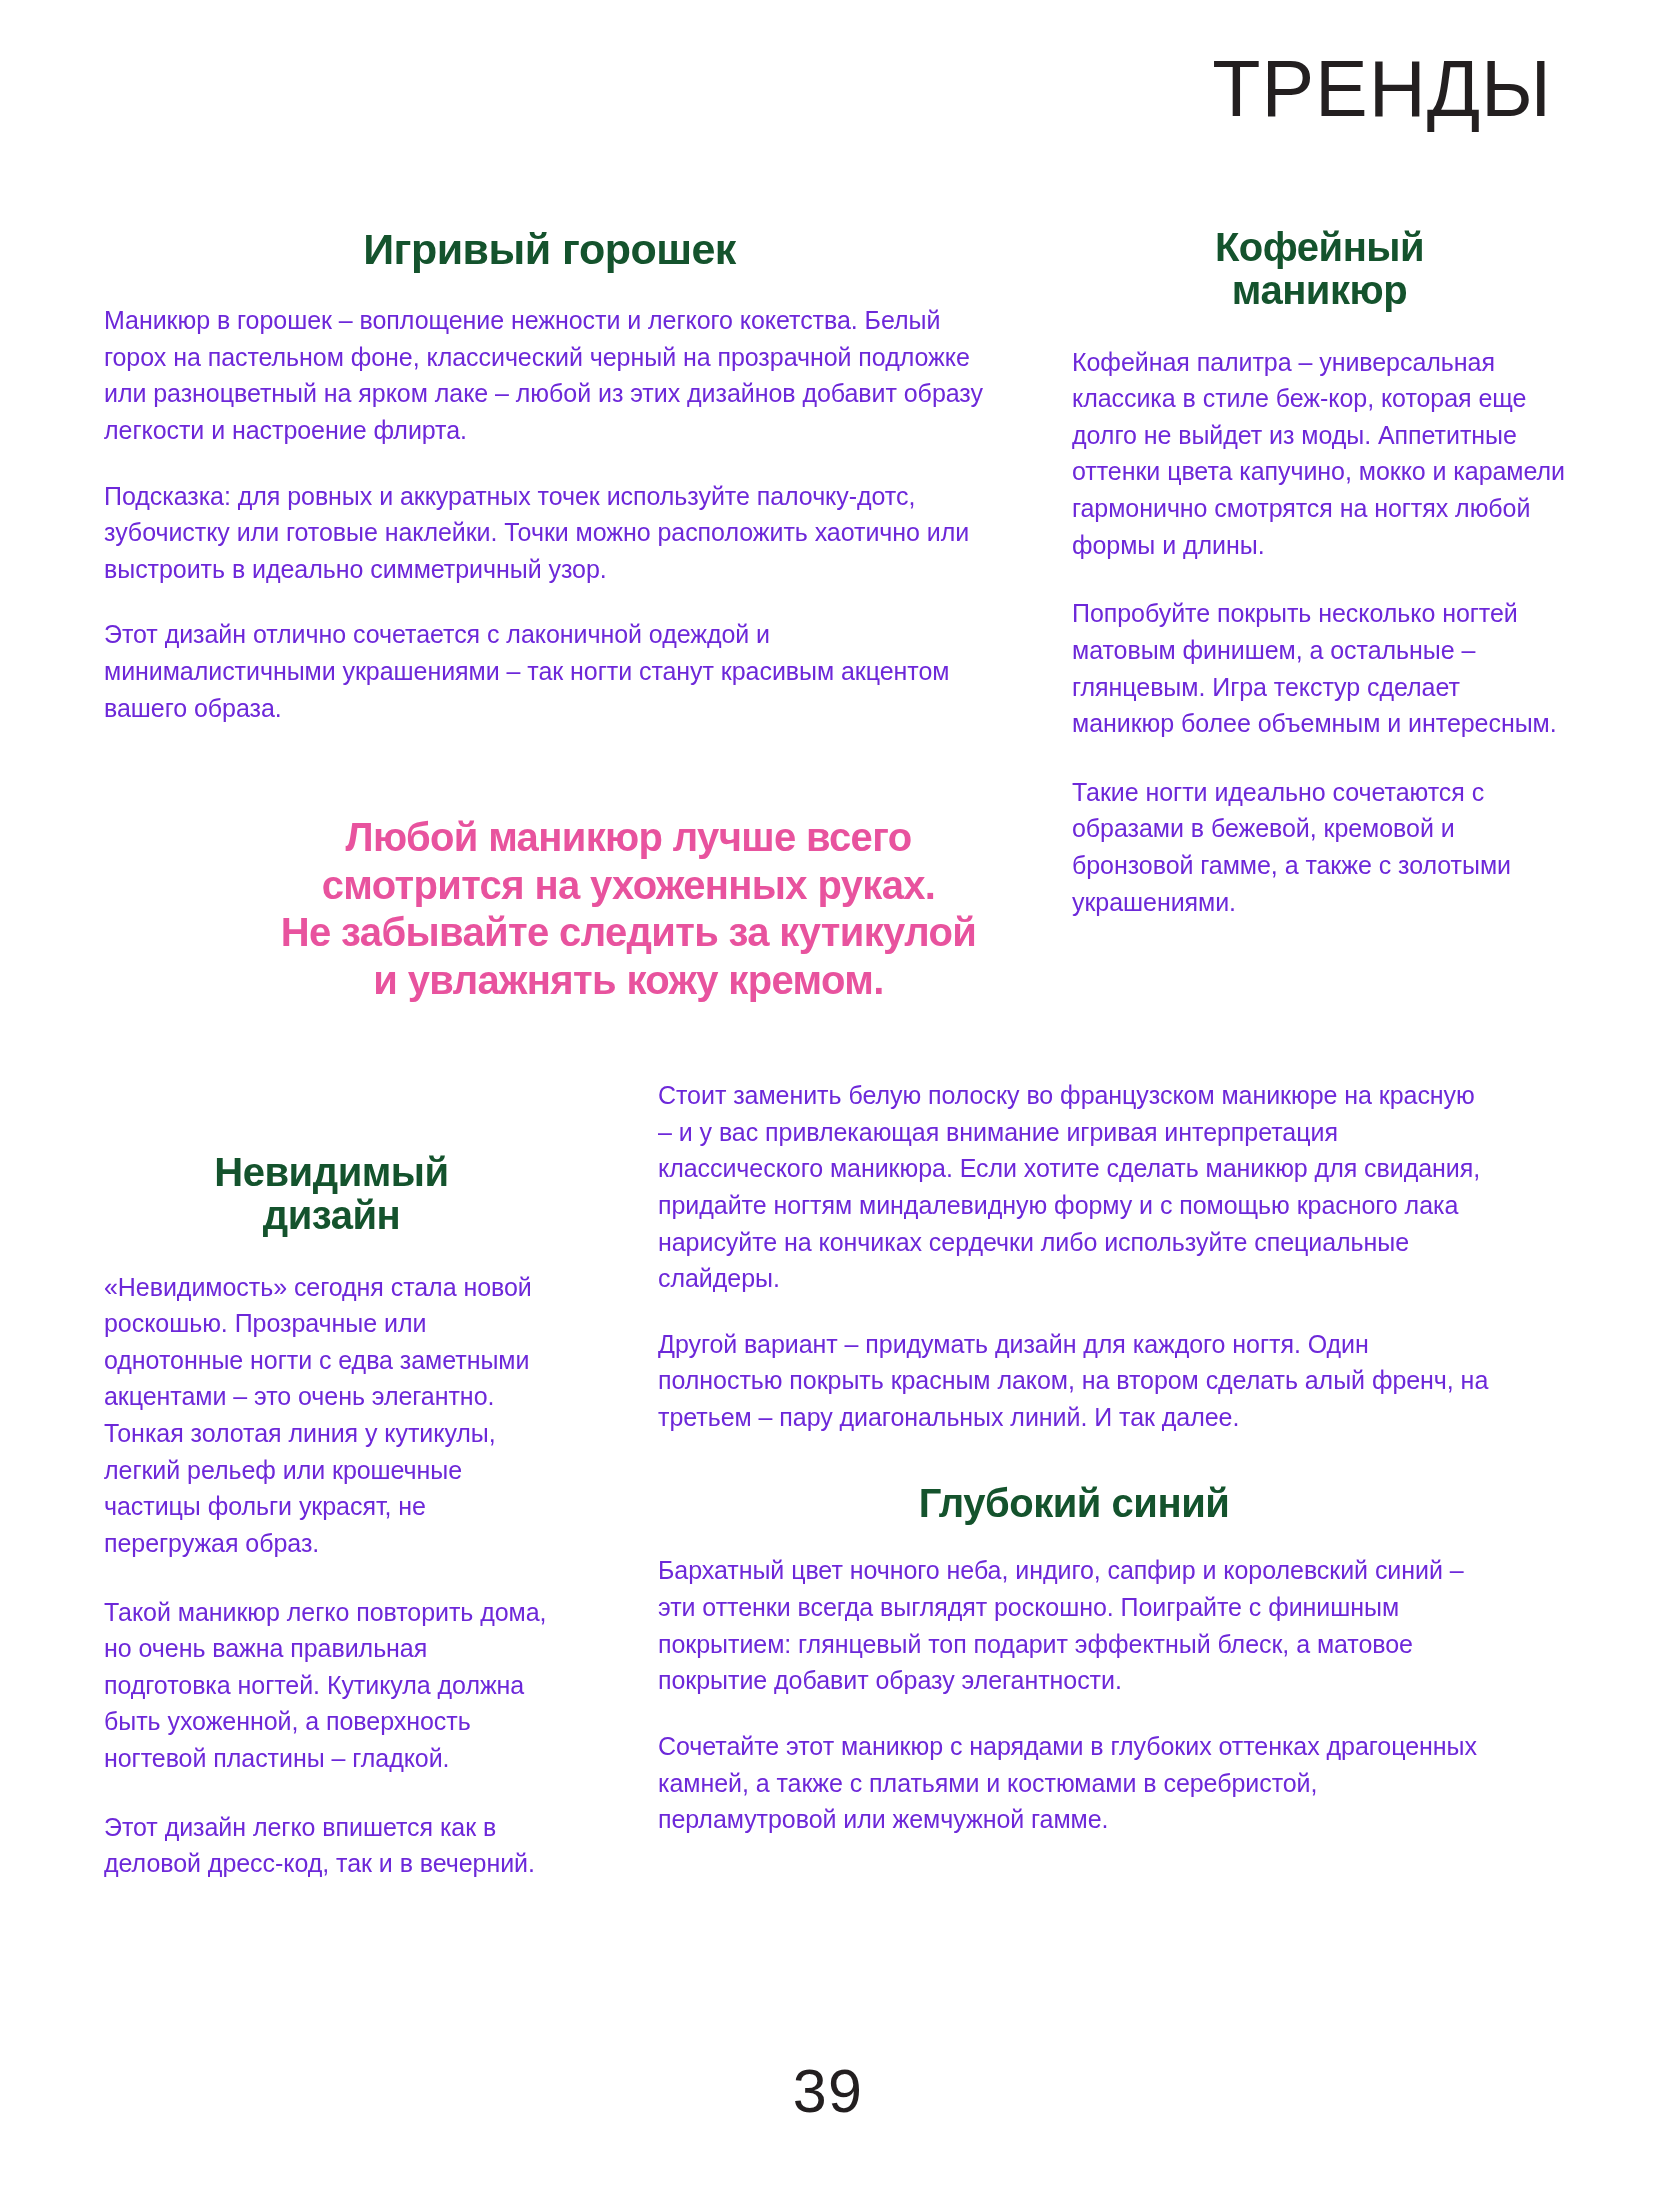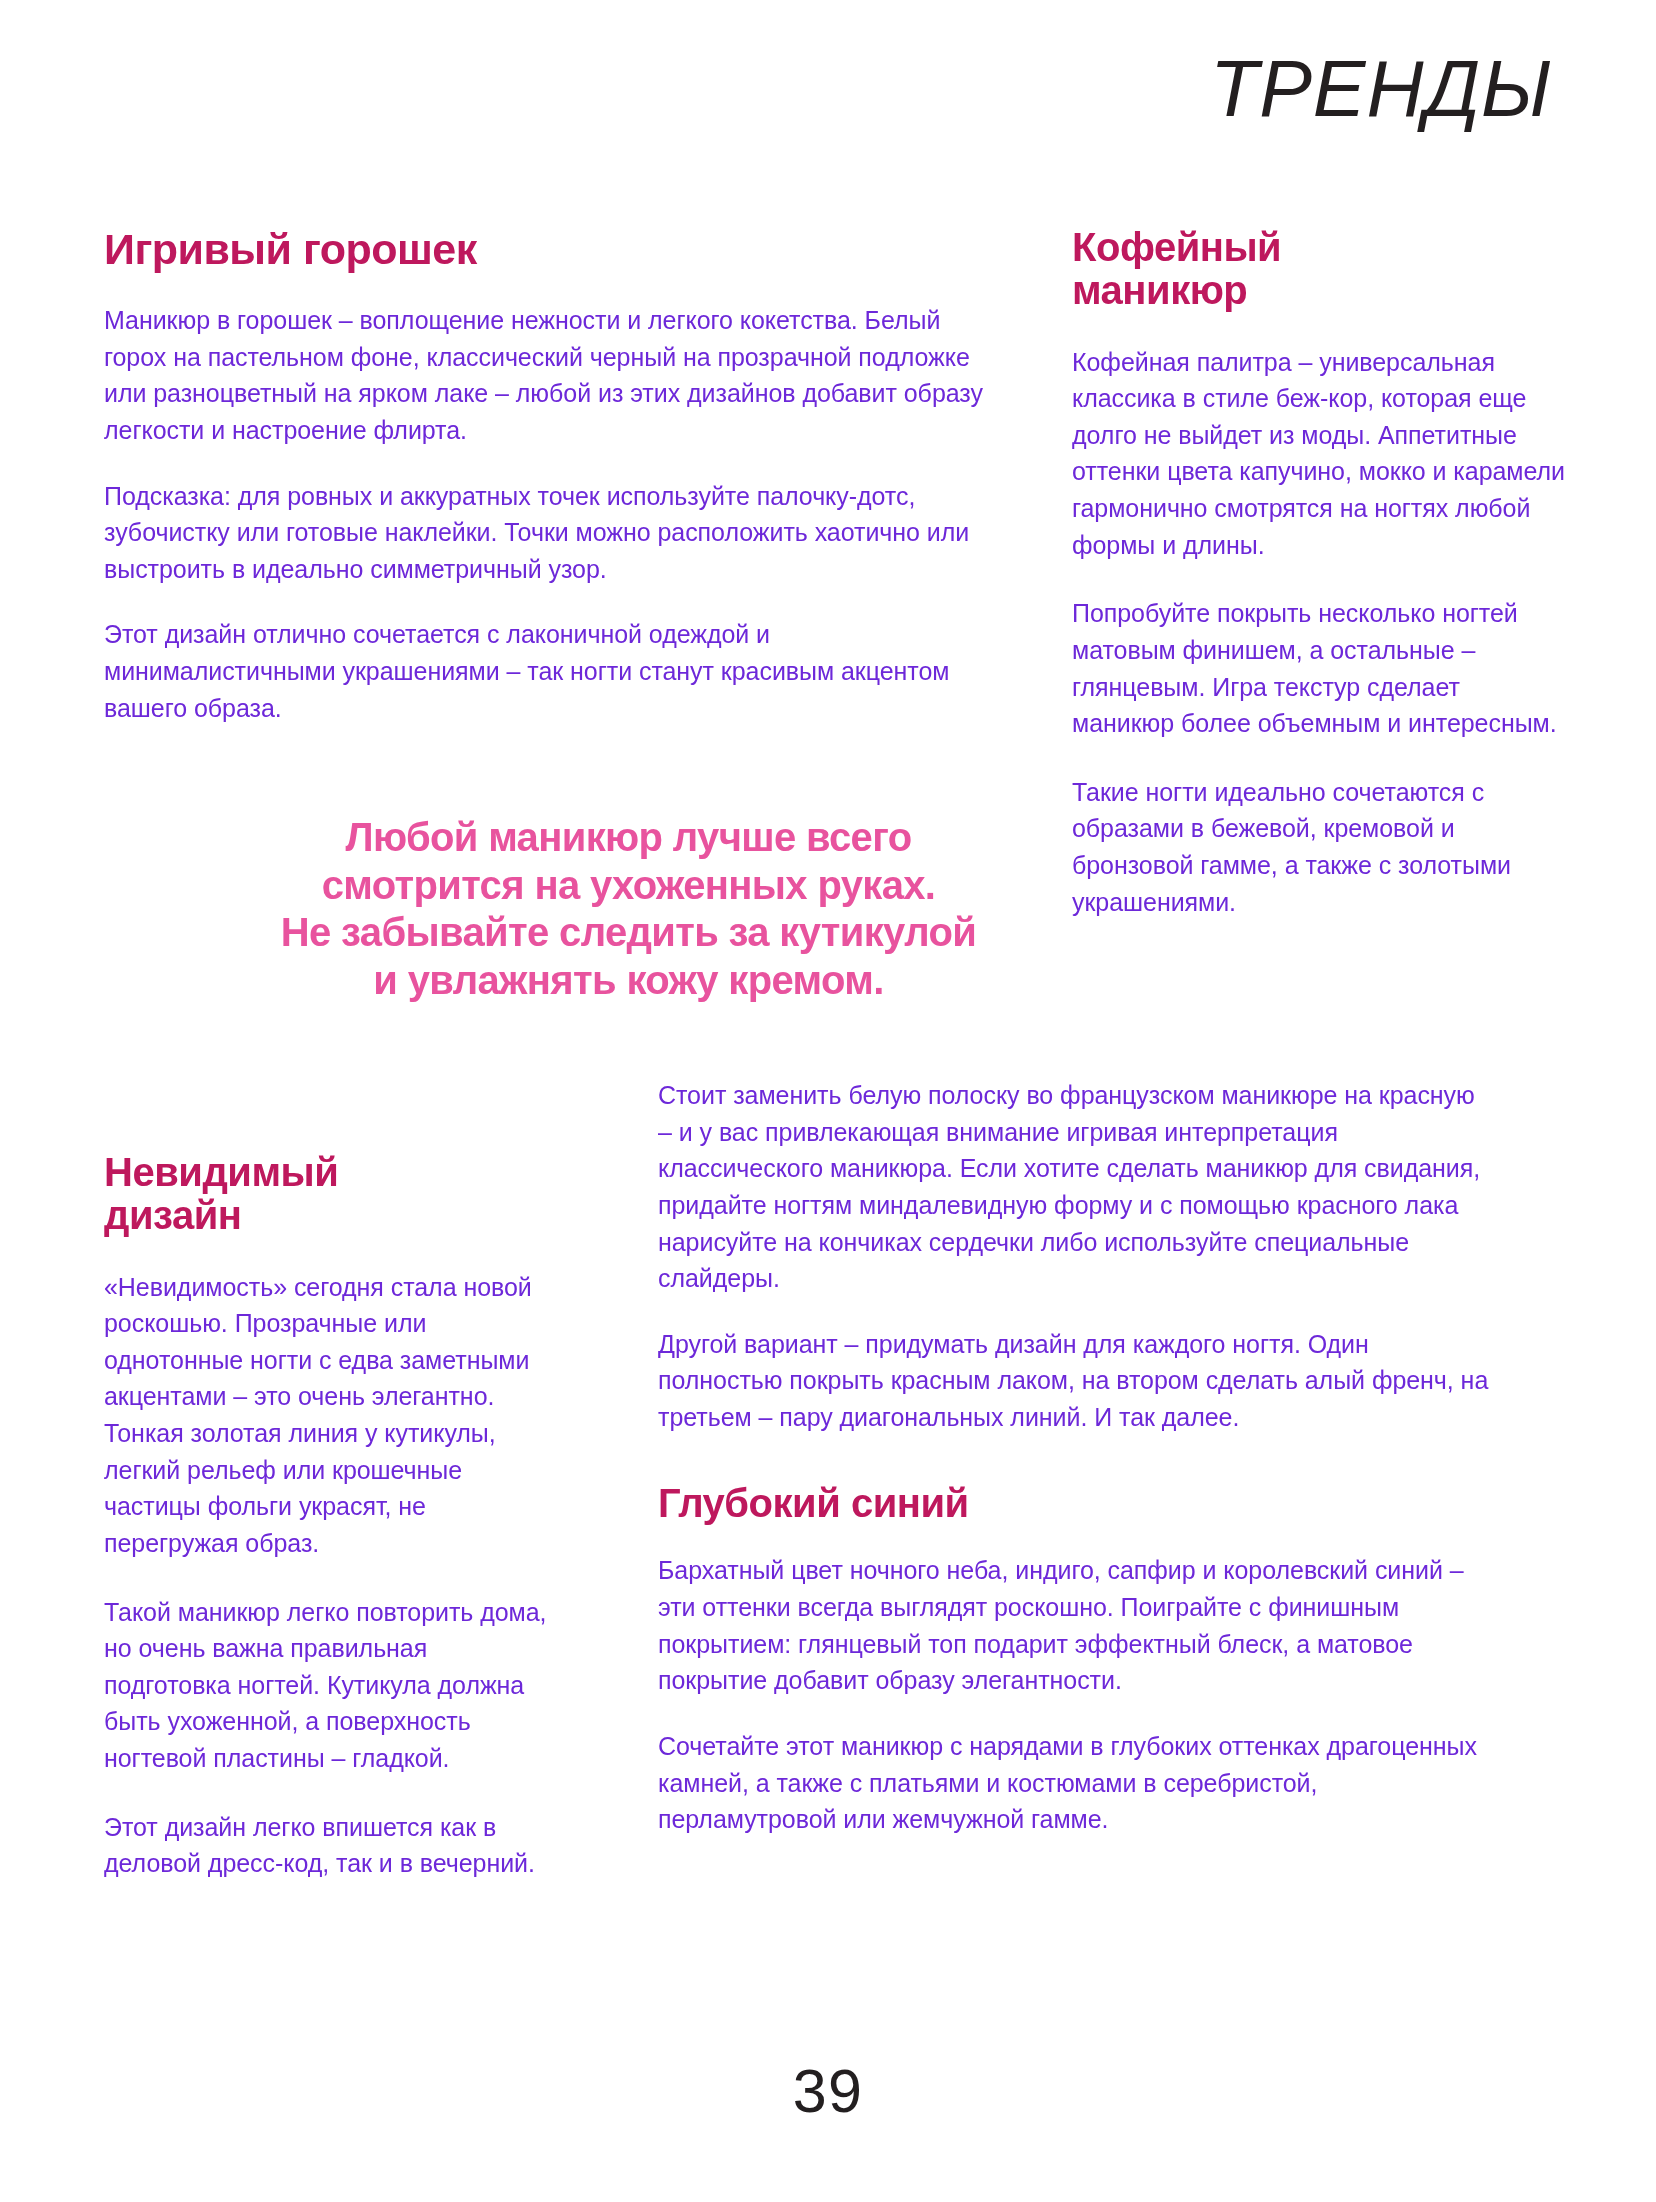--- a/index.html
+++ b/index.html
@@ -32,29 +32,29 @@
     right: 104px;
     text-align: right;
   }
   .page-header .kicker {
     font-size: 79px;
     line-height: 0.95;
     font-weight: 300;
     letter-spacing: 0.012em;
     color: #231f20;
     white-space: nowrap;
-    font-style: italic;
   }
 
   
   h2.section-title {
     margin: 0 0 26px 0;
     font-weight: 700;
-    color: #be185d;
+    color: #14532d;
     letter-spacing: -0.012em;
+    text-align: center;
   }
   .title-xl {
     font-size: 43px;
     line-height: 1.07;
   }
   .title-lg {
     font-size: 40px;
     line-height: 1.07;
   }
 

